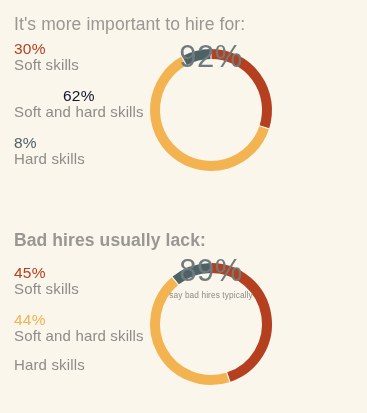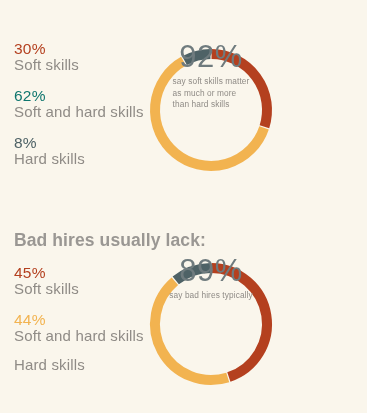--- a/index.html
+++ b/index.html
@@ -94,51 +94,47 @@
     text-align: left;
     margin-top: 3px;
     letter-spacing: 0.1px;
   }
   .center-note div { white-space: nowrap; }
 </style>
 </head>
 <body>
 
 <div class="panel" id="panel-top">
+  <div class="heading" style="color: rgb(154, 151, 147);">It's more important to hire for:</div>
 
   <div class="legend">
     <div class="legend-item">
       <div class="legend-value" style="color: rgb(180, 64, 31);">30%</div>
       <div class="legend-label">Soft skills</div>
     </div>
     <div class="legend-item">
-      <div class="legend-value" style="color: #0f766e;">62%</div>
+      <div class="legend-value" style="color: #0f172a; text-align: center;">62%</div>
       <div class="legend-label">Soft and hard skills</div>
     </div>
     <div class="legend-item">
       <div class="legend-value" style="color: rgb(78, 98, 102);">8%</div>
       <div class="legend-label">Hard skills</div>
     </div>
   </div>
 
   <div class="donut-wrap">
     <svg class="donut-svg" viewBox="0 0 136 140">
       <g class="donut-slices">
           <path d="M 68.58641991050976 14.00307051553132 A 56 56 0 0 1 121.4374583969115 86.74628436634086" fill="none" stroke="#b4401f" stroke-width="10"></path>
           <path d="M 121.07503096053681 87.86172132069191 A 56 56 0 1 1 40.50938979755206 21.21202657726942" fill="none" stroke="#f2b350" stroke-width="10"></path>
           <path d="M 41.53715716733299 20.647006684360427 A 56 56 0 0 1 67.41358008949021 14.00307051553132" fill="none" stroke="#4e6266" stroke-width="10"></path>
         </g>
     </svg>
     <div class="center-box">
       <div class="center-pct">92%</div>
-      <div class="center-note">
-        <div>say soft skills matter</div>
-        <div>as much or more</div>
-        <div>than hard skills</div>
-      </div>
     </div>
   </div>
 </div>
 
 <div class="panel" id="panel-bottom">
   <div class="heading" style="color: rgb(154, 151, 147); font-weight: bold;">Bad hires usually lack:</div>
 
   <div class="legend">
     <div class="legend-item">
       <div class="legend-value" style="color: rgb(180, 64, 31);">45%</div>

